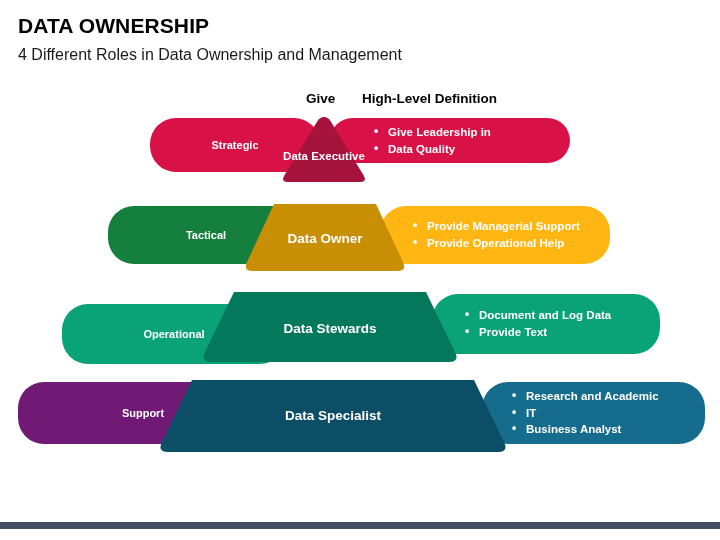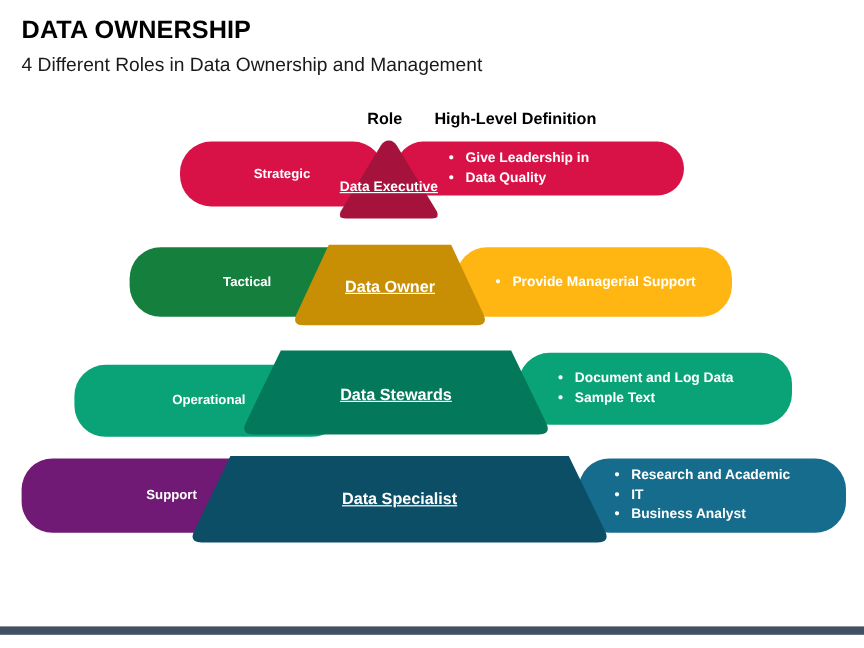--- a/index.html
+++ b/index.html
@@ -109,21 +109,20 @@
   .tier {
     position: absolute;
     display: flex;
     align-items: center;
     justify-content: center;
     color: #ffffff;
     font-weight: bold;
     text-align: center;
     line-height: 1.12;
     box-sizing: border-box;
-    text-decoration: underline;
   }
   .tier .tier-label {
     position: relative;
     z-index: 3;
     padding: 0 4px;
   }
   .tier svg {
     position: absolute;
     left: 0; top: 0;
     width: 100%;
@@ -149,21 +148,21 @@
   }
 </style>
 </head>
 <body>
 
 <div class="slide">
 
   <div class="title">DATA OWNERSHIP</div>
   <div class="subtitle">4 Different Roles in Data Ownership and Management</div>
 
-  <div class="col-head role">Role</div>
+  <div class="col-head role">Give</div>
   <div class="col-head def">High-Level Definition</div>
 
   <div class="row">
 
     <div class="pill-left" style="left:150px; top:118px; width:170px; height:54px; background:#D81247;">
       <span>Strategic</span>
     </div>
 
     <div class="pill-right" style="left:330px; top:118px; width:240px; height:45px; background:#D81247; padding-left:44px;">
       <ul class="bullets">
@@ -189,20 +188,21 @@
 
   <div class="row">
 
     <div class="pill-left" style="left:108px; top:206px; width:196px; height:58px; background:#15803d;">
       <span>Tactical</span>
     </div>
 
     <div class="pill-right" style="left:380px; top:206px; width:230px; height:58px; background:#FFB613; padding-left:33px;">
       <ul class="bullets">
         <li>Provide Managerial Support</li>
+        <li>Provide Operational Help</li>
       </ul>
     </div>
 
     <div class="notch" style="left:240px; top:204px; width:34px; height:62px;
          clip-path:polygon(100% 0, 100% 0, 0 100%, 0 100%);"></div>
     <div class="notch" style="left:376px; top:204px; width:34px; height:62px;
          clip-path:polygon(0 0, 0 0, 100% 100%, 100% 100%);"></div>
 
     <div class="tier" style="left:240px; top:200px; width:170px; height:76px; font-size:13.5px;">
       <svg viewBox="0 0 170 76" preserveAspectRatio="none">
@@ -216,21 +216,21 @@
 
   <div class="row">
 
     <div class="pill-left" style="left:62px; top:304px; width:224px; height:60px; background:#09A377;">
       <span>Operational</span>
     </div>
 
     <div class="pill-right" style="left:432px; top:294px; width:228px; height:60px; background:#09A377; padding-left:33px;">
       <ul class="bullets">
         <li>Document and Log Data</li>
-        <li>Sample Text</li>
+        <li>Provide Text</li>
       </ul>
     </div>
 
     <div class="notch" style="left:196px; top:292px; width:38px; height:64px;
          clip-path:polygon(100% 0, 100% 0, 0 100%, 0 100%);"></div>
     <div class="notch" style="left:426px; top:292px; width:38px; height:64px;
          clip-path:polygon(0 0, 0 0, 100% 100%, 100% 100%);"></div>
 
     <div class="tier" style="left:196px; top:288px; width:268px; height:80px; font-size:13.5px;">
       <svg viewBox="0 0 268 80" preserveAspectRatio="none">

